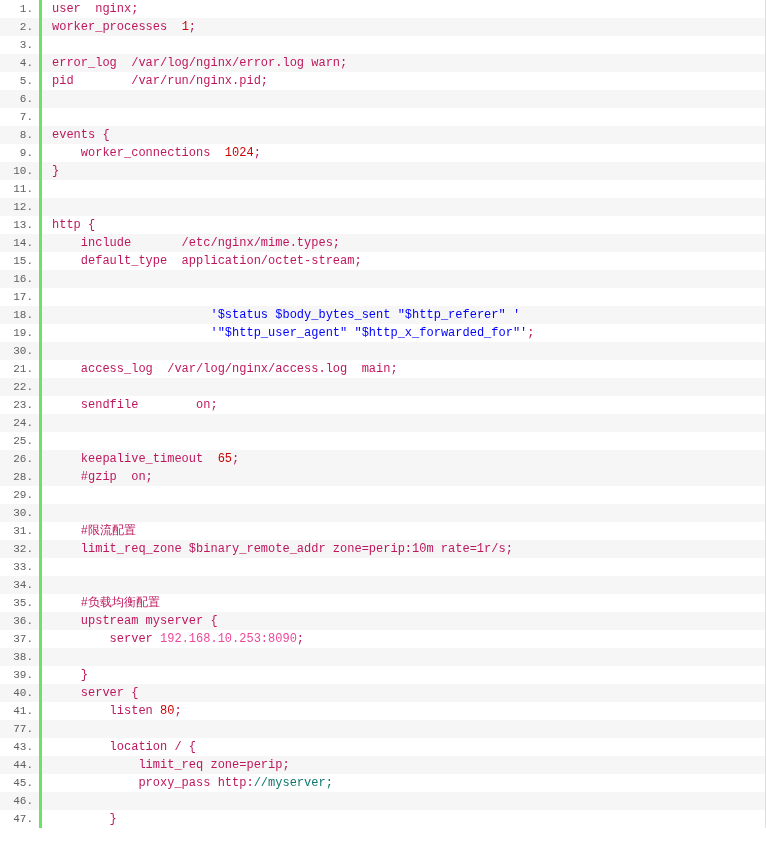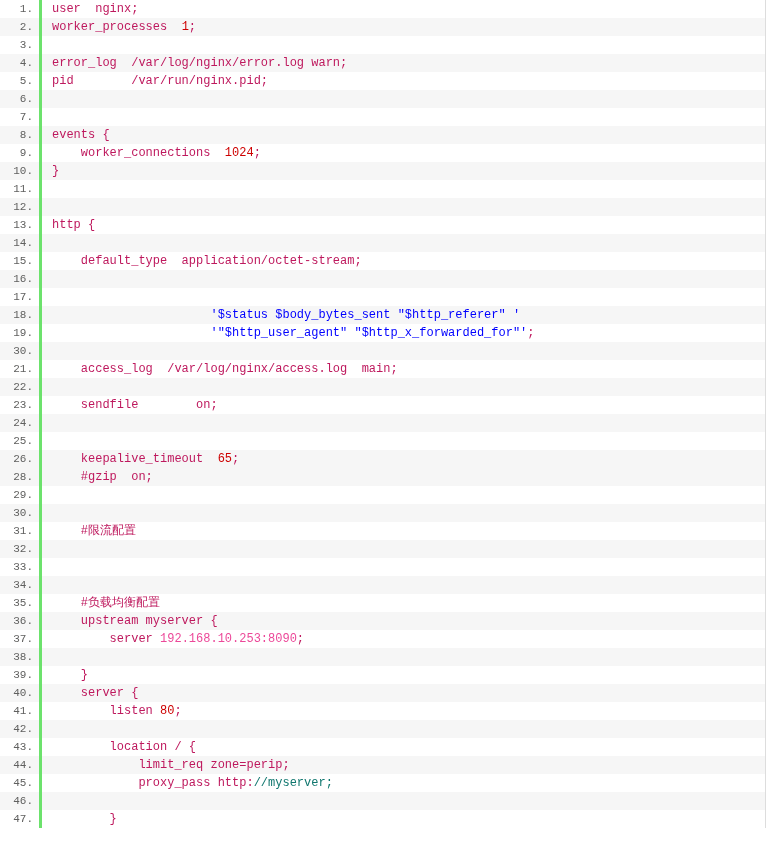--- a/index.html
+++ b/index.html
@@ -96,20 +96,21 @@
     <div class="line even">
       <div class="gutter">12.</div>
       <div class="code"></div>
     </div>
     <div class="line odd">
       <div class="gutter">13.</div>
       <div class="code"><span class="t-plain">http {</span></div>
     </div>
     <div class="line even">
       <div class="gutter">14.</div>
+      <div class="code"><span class="t-plain">    include       /etc/nginx/mime.types;</span></div>
     </div>
     <div class="line odd">
       <div class="gutter">15.</div>
       <div class="code"><span class="t-plain">    default_type  application/octet-stream;</span></div>
     </div>
     <div class="line even">
       <div class="gutter">16.</div>
       <div class="code"></div>
     </div>
     <div class="line odd">
@@ -161,20 +162,21 @@
     <div class="line even">
       <div class="gutter">30.</div>
       <div class="code"></div>
     </div>
     <div class="line odd">
       <div class="gutter">31.</div>
       <div class="code"><span class="t-plain">    #限流配置</span></div>
     </div>
     <div class="line even">
       <div class="gutter">32.</div>
+      <div class="code"><span class="t-plain">    limit_req_zone $binary_remote_addr zone=perip:10m rate=1r/s;</span></div>
     </div>
     <div class="line odd">
       <div class="gutter">33.</div>
       <div class="code"></div>
     </div>
     <div class="line even">
       <div class="gutter">34.</div>
       <div class="code"></div>
     </div>
     <div class="line odd">
@@ -199,21 +201,21 @@
     </div>
     <div class="line even">
       <div class="gutter">40.</div>
       <div class="code"><span class="t-plain">    server {</span></div>
     </div>
     <div class="line odd">
       <div class="gutter">41.</div>
       <div class="code"><span class="t-plain">        listen </span><span class="t-num">80</span><span class="t-plain">;</span></div>
     </div>
     <div class="line even">
-      <div class="gutter">42.</div>
+      <div class="gutter">77.</div>
       <div class="code"></div>
     </div>
     <div class="line odd">
       <div class="gutter">43.</div>
       <div class="code"><span class="t-plain">        location / {</span></div>
     </div>
     <div class="line even">
       <div class="gutter">44.</div>
       <div class="code"><span class="t-plain">            limit_req zone=perip;</span></div>
     </div>

